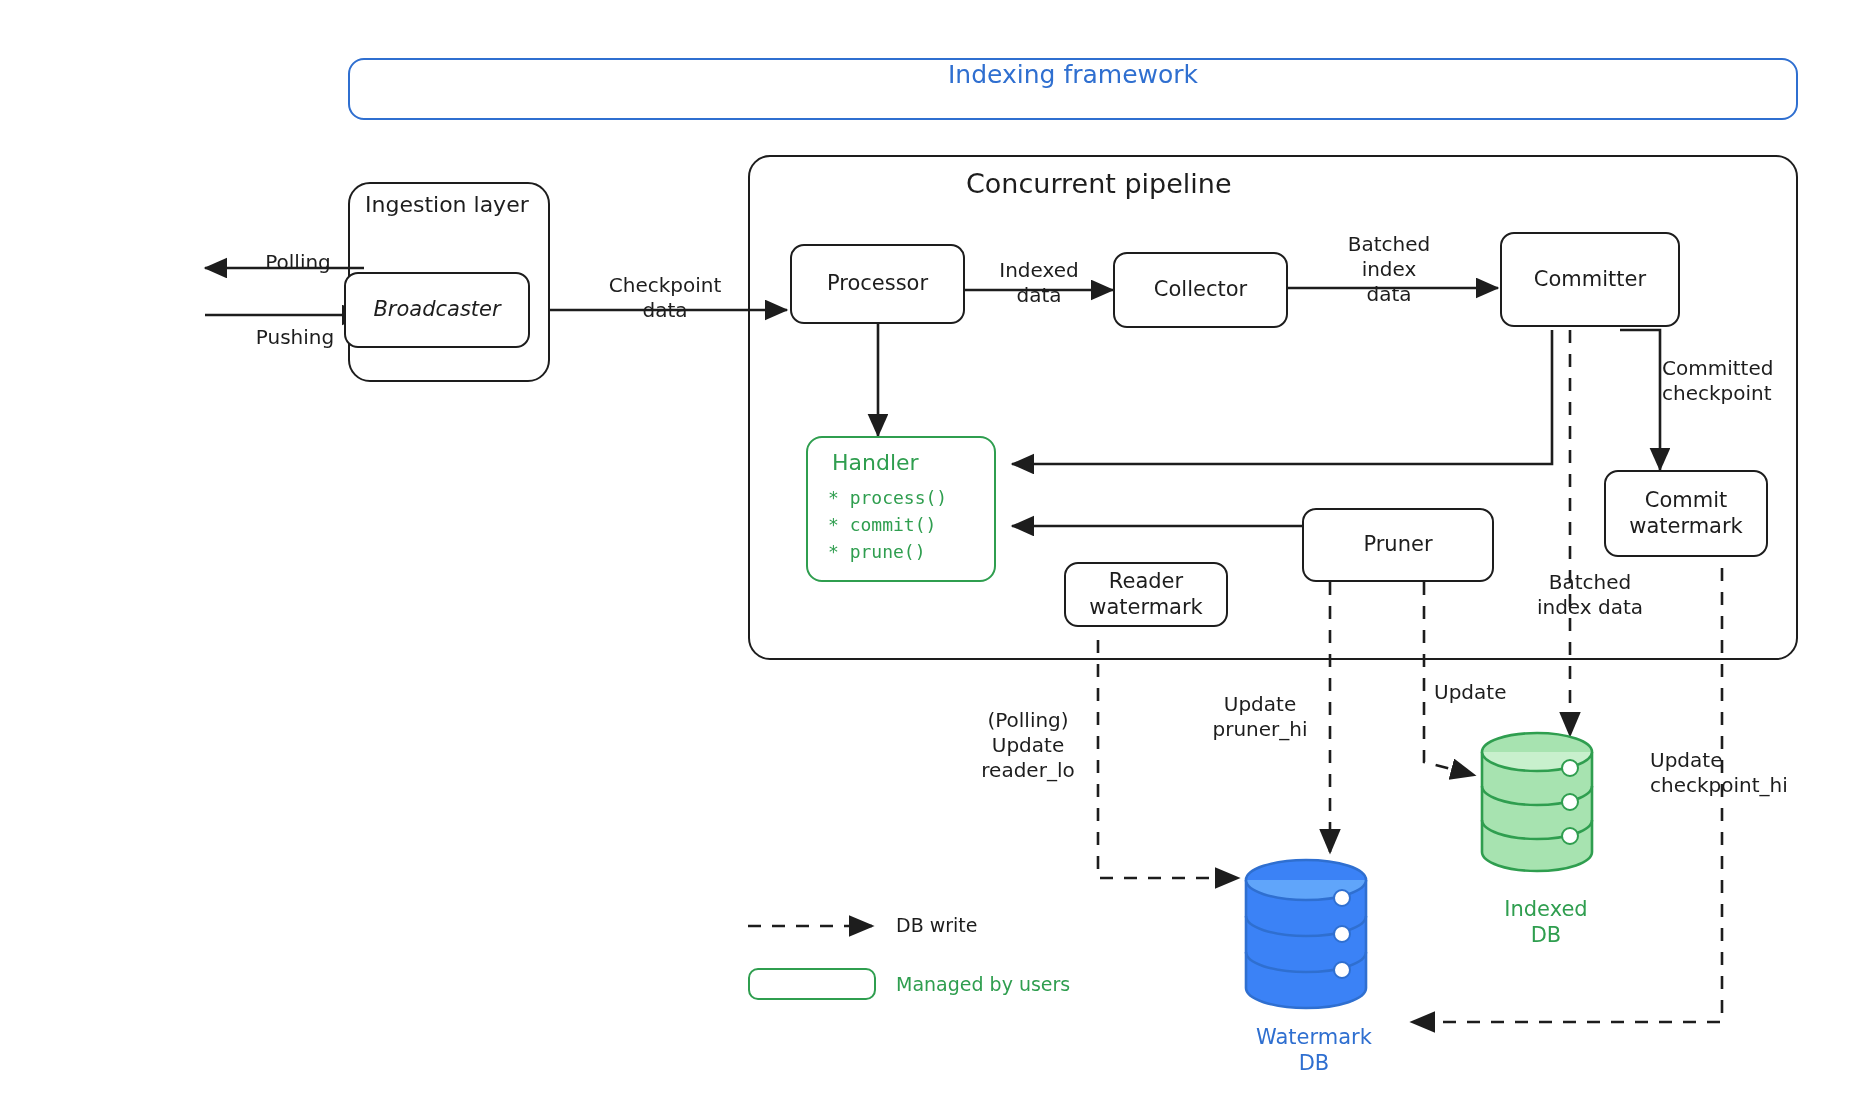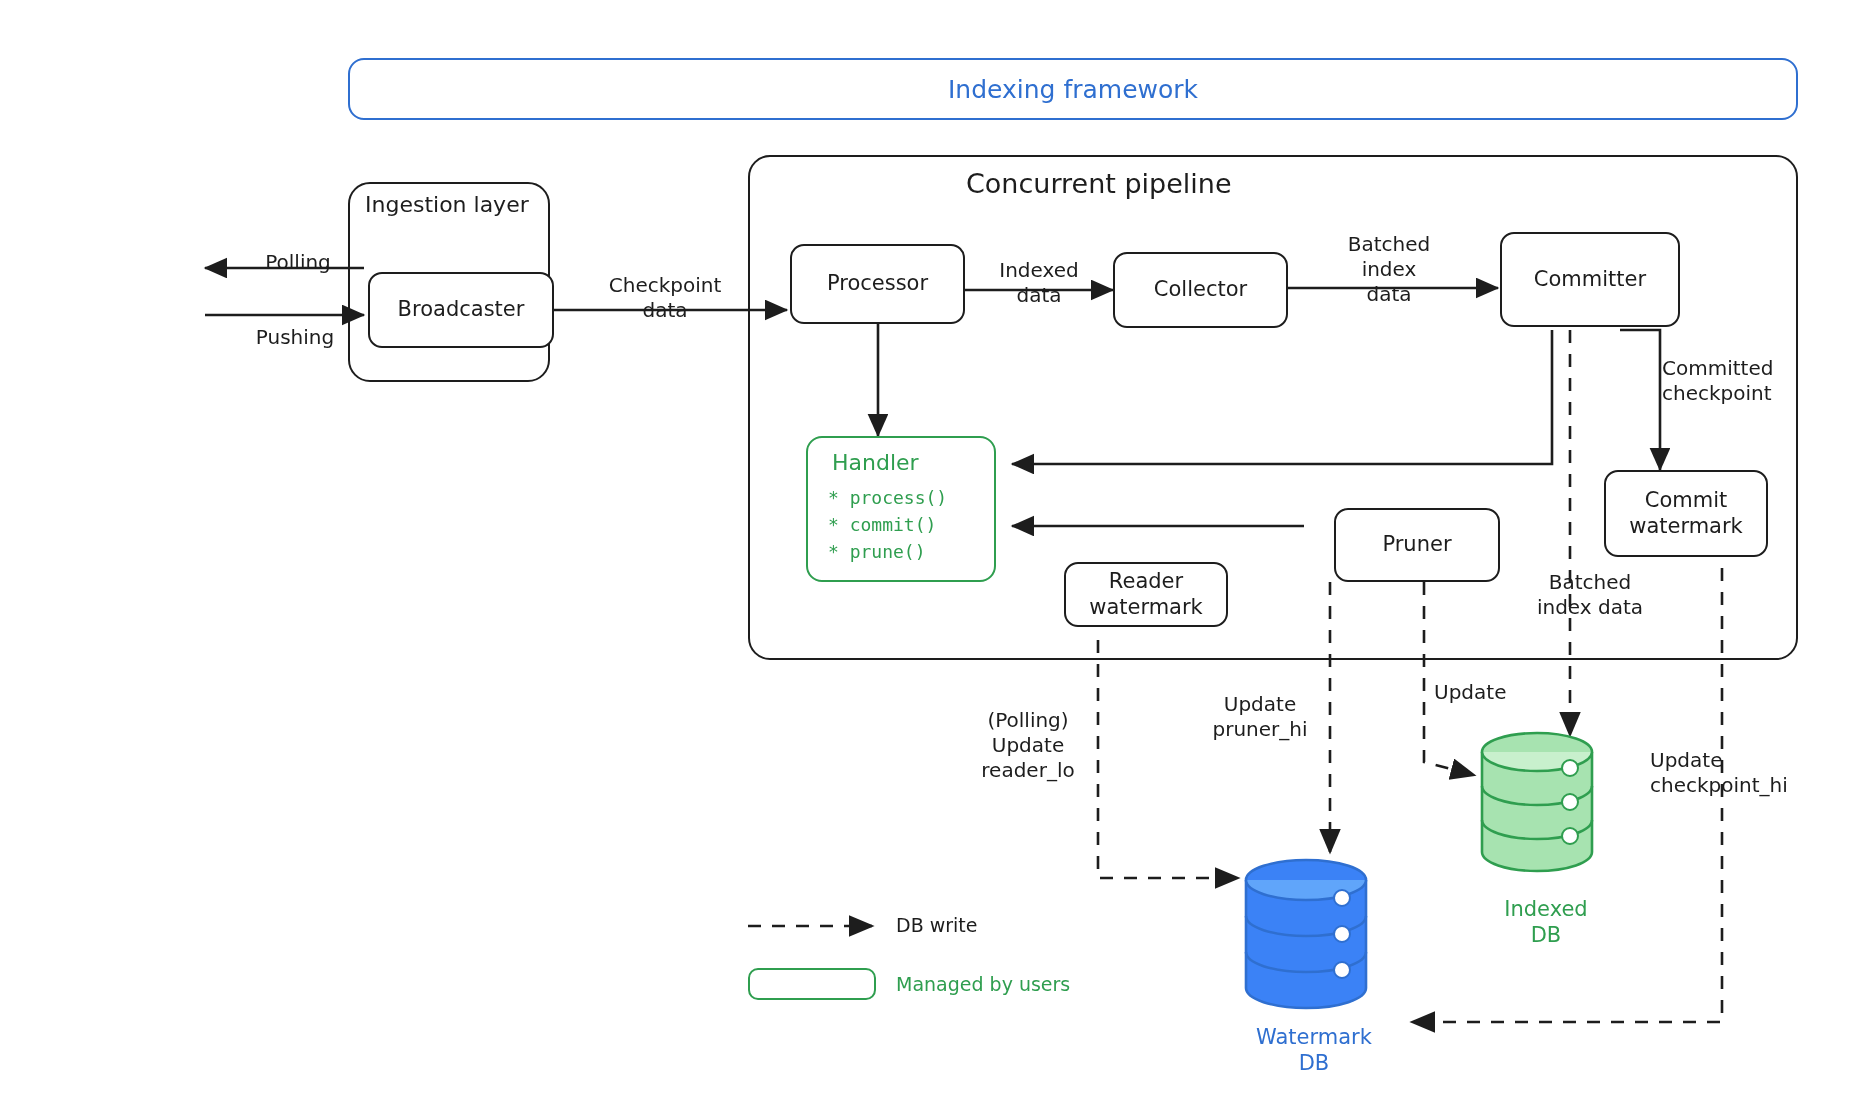--- a/index.html
+++ b/index.html
@@ -57,21 +57,21 @@
   .group-title.big {
     font-size: 27px;
   }
   .framework {
     position: absolute;
     box-sizing: border-box;
     border: 2.6px solid #2f6fd0;
     border-radius: 16px;
     background: #ffffff;
     display: flex;
-    align-items: center;
+    align-items: flex-start;
     justify-content: center;
     color: #2f6fd0;
     font-size: 25px;
   }
   .handler {
     position: absolute;
     box-sizing: border-box;
     border: 2.6px solid #2f9e4f;
     border-radius: 16px;
     background: #ffffff;
@@ -175,42 +175,42 @@
     <span>Indexing framework</span>
   </div>
 
   <div class="group" style="left:348px; top:182px; width:202px; height:200px;"></div>
   <div class="group-title" style="left:365px; top:192px;">Ingestion layer</div>
 
   <div class="group" style="left:748px; top:155px; width:1050px; height:505px;"></div>
   <div class="group-title big" style="left:966px; top:168px;">Concurrent pipeline</div>
 
 
-  <div class="node" style="left:368px; top:272px; width:186px; height:76px;">
+  <div class="node" style="left:344px; top:272px; width:186px; height:76px;font-style:italic;">
     <span>Broadcaster</span>
   </div>
 
   <div class="node" style="left:790px; top:244px; width:175px; height:80px;">
     <span>Processor</span>
   </div>
 
   <div class="node" style="left:1113px; top:252px; width:175px; height:76px;">
     <span>Collector</span>
   </div>
 
   <div class="node" style="left:1500px; top:232px; width:180px; height:95px;justify-content:center;">
     <span>Committer</span>
   </div>
 
   <div class="node" style="left:1604px; top:470px; width:164px; height:87px; white-space:pre-line;">
     <span>Commit
 watermark</span>
   </div>
 
-  <div class="node" style="left:1302px; top:508px; width:166px; height:74px;margin-left:32px;">
+  <div class="node" style="left:1302px; top:508px; width:192px; height:74px;">
     <span>Pruner</span>
   </div>
 
   <div class="node" style="left:1064px; top:562px; width:164px; height:65px; white-space:pre-line;">
     <span>Reader
 watermark</span>
   </div>
 
   <div class="handler" style="left:806px; top:436px; width:190px; height:146px;">
     <div class="handler-title">Handler</div>

